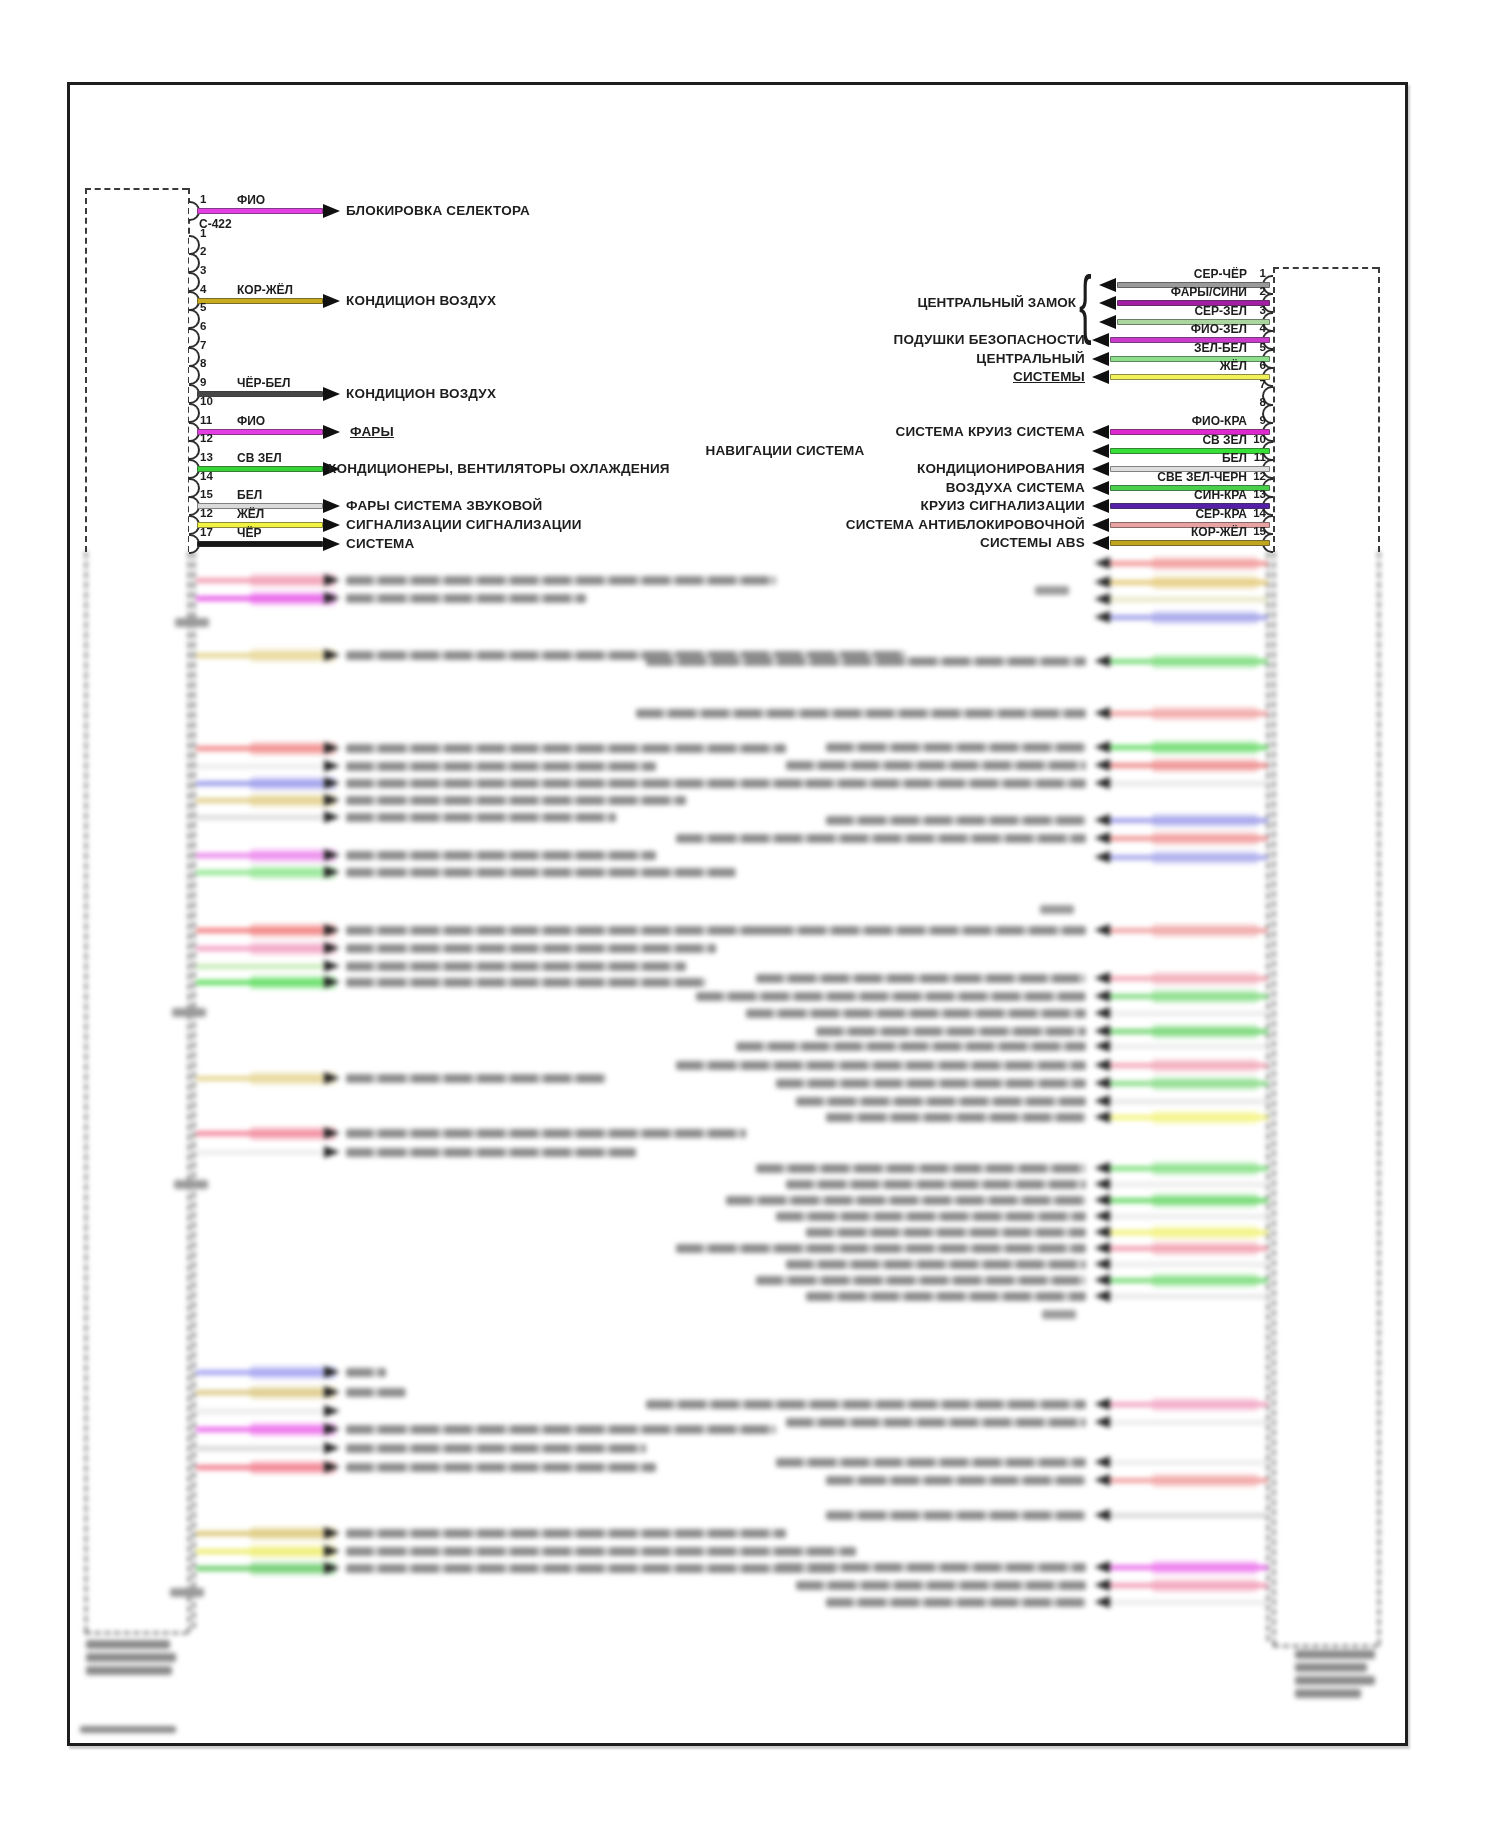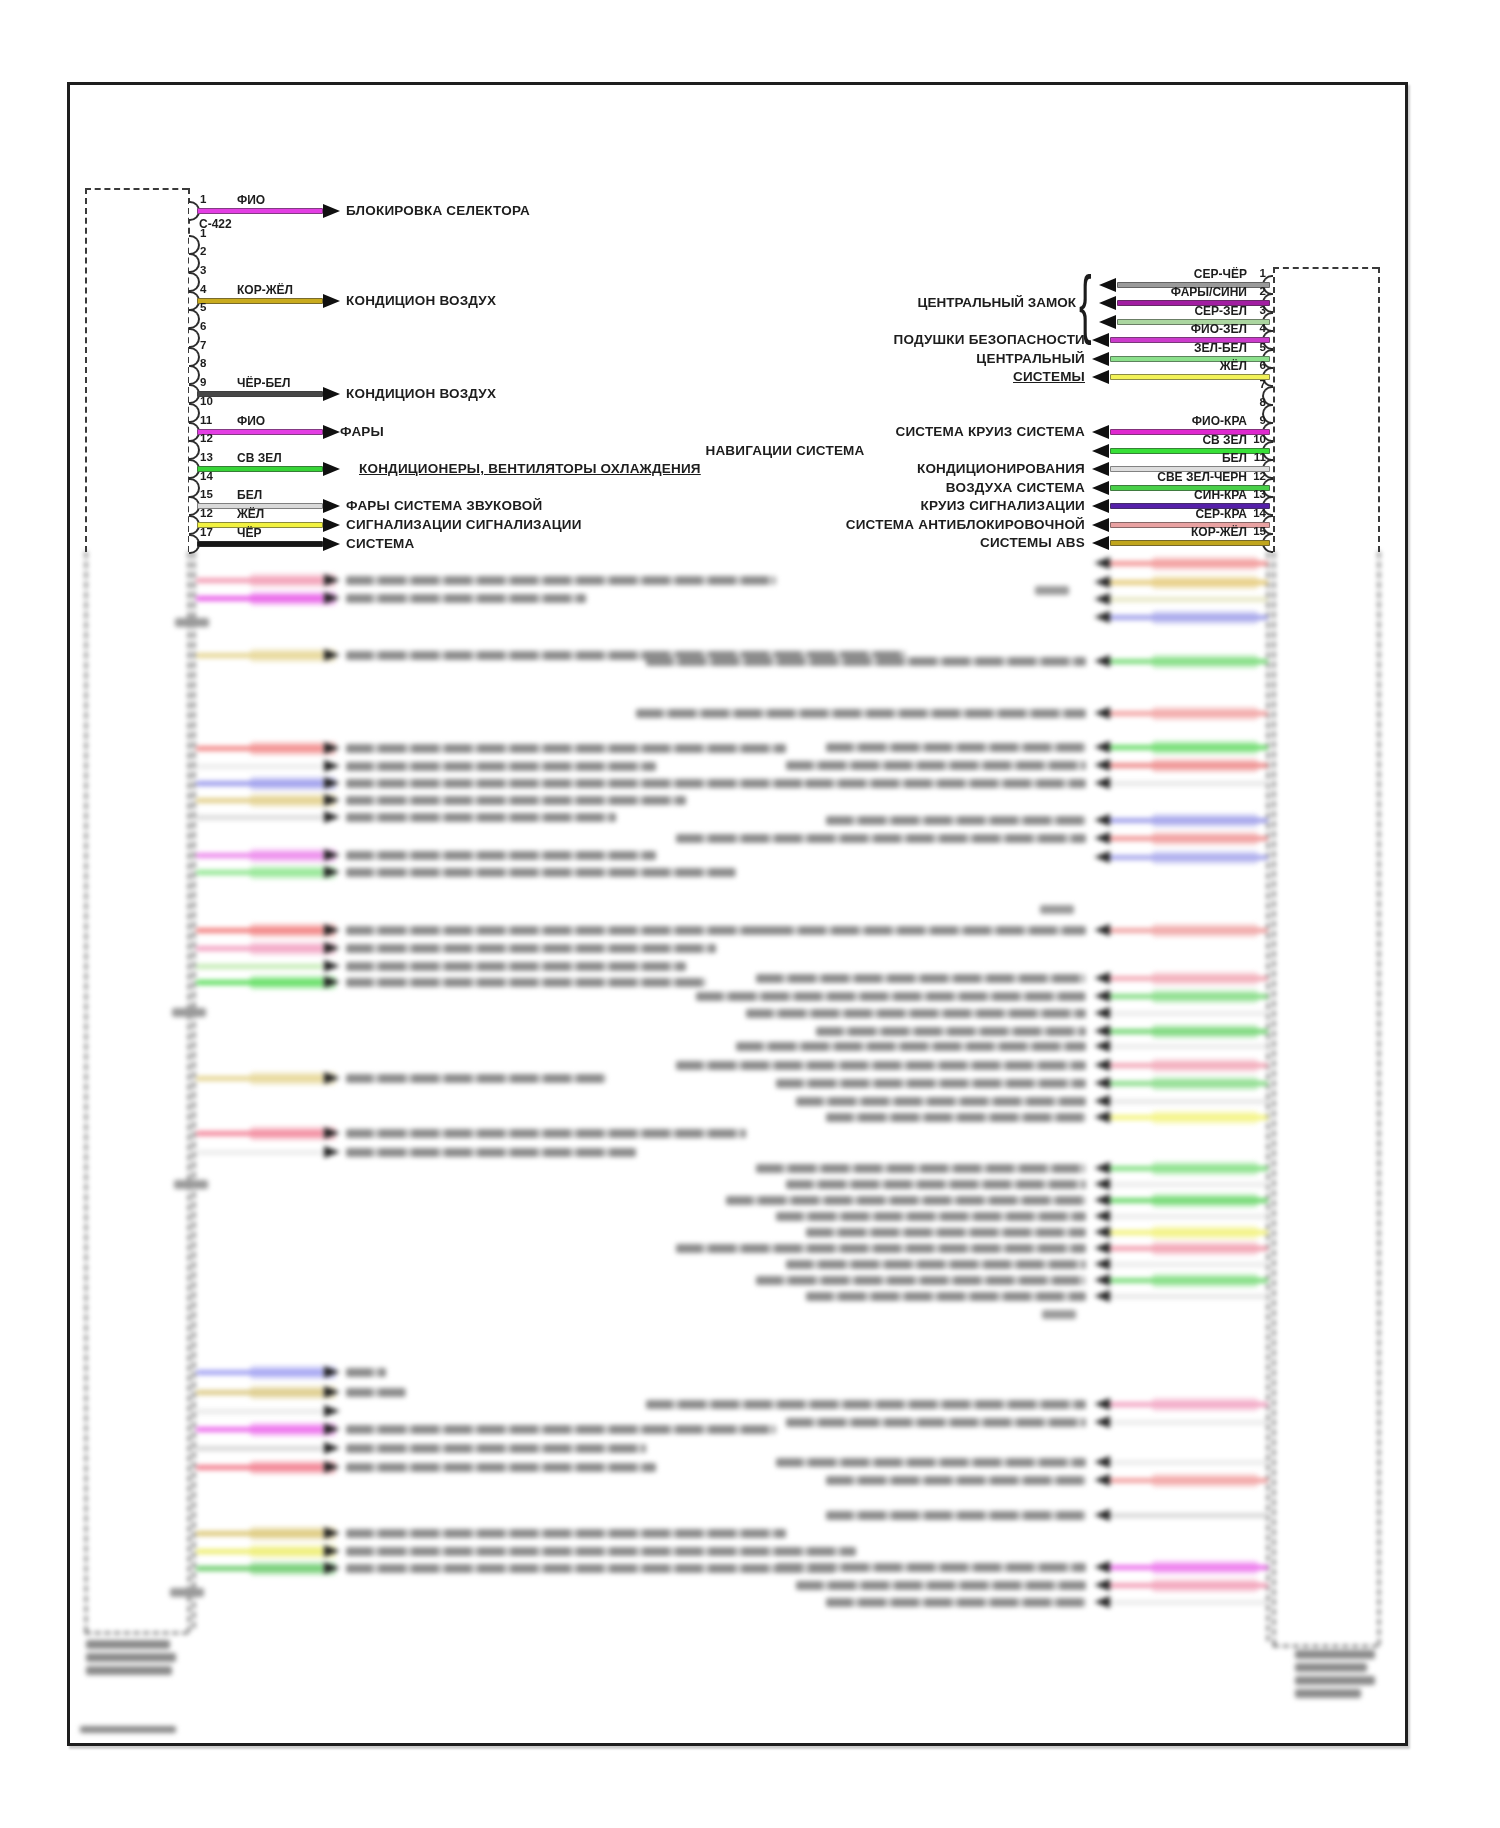--- a/index.html
+++ b/index.html
@@ -342,29 +342,29 @@
       <div class="wire" style="left: 197px; width: 124px; top: 391.1px; background: rgb(71, 71, 71);"></div>
       <div class="ar" style="left: 323px; top: 387.1px;"></div>
       <div class="tgt" style="left: 346px; top: 386.1px;">КОНДИЦИОН ВОЗДУХ</div>
       <div class="stub-l" style="left: 189px; top: 402.8px;"></div>
       <div class="pnum" style="left: 200px; top: 394.8px;">10</div>
       <div class="stub-l" style="left: 189px; top: 421.5px;"></div>
       <div class="pnum" style="left: 200px; top: 413.5px;">11</div>
       <div class="wname" style="left: 237px; top: 413.5px;">ФИО</div>
       <div class="wire" style="left: 197px; width: 124px; top: 428.5px; background: rgb(227, 62, 227);"></div>
       <div class="ar" style="left: 323px; top: 424.5px;"></div>
-      <div class="tgt" style="left: 340px; top: 423.5px;">ФАРЫ</div>
+      <div class="tgt" style="left: 350px; top: 423.5px; text-decoration: underline;">ФАРЫ</div>
       <div class="stub-l" style="left: 189px; top: 440.2px;"></div>
       <div class="pnum" style="left: 200px; top: 432.2px;">12</div>
       <div class="stub-l" style="left: 189px; top: 458.9px;"></div>
       <div class="pnum" style="left: 200px; top: 450.9px;">13</div>
       <div class="wname" style="left: 237px; top: 450.9px;">СВ ЗЕЛ</div>
       <div class="wire" style="left: 197px; width: 124px; top: 465.9px; background: rgb(55, 212, 55);"></div>
       <div class="ar" style="left: 323px; top: 461.9px;"></div>
-      <div class="tgt" style="left: 359px; top: 460.9px; text-decoration: underline;">КОНДИЦИОНЕРЫ, ВЕНТИЛЯТОРЫ ОХЛАЖДЕНИЯ</div>
+      <div class="tgt" style="left: 328px; top: 460.9px;">КОНДИЦИОНЕРЫ, ВЕНТИЛЯТОРЫ ОХЛАЖДЕНИЯ</div>
       <div class="stub-l" style="left: 189px; top: 477.6px;"></div>
       <div class="pnum" style="left: 200px; top: 469.6px;">14</div>
       <div class="stub-l" style="left: 189px; top: 496.3px;"></div>
       <div class="pnum" style="left: 200px; top: 488.3px;">15</div>
       <div class="wname" style="left: 237px; top: 488.3px;">БЕЛ</div>
       <div class="wire" style="left: 197px; width: 124px; top: 503.3px; background: rgb(218, 218, 218);"></div>
       <div class="ar" style="left: 323px; top: 499.3px;"></div>
       <div class="tgt" style="left: 346px; top: 498.3px;">ФАРЫ СИСТЕМА ЗВУКОВОЙ</div>
       <div class="stub-l" style="left: 189px; top: 515px;"></div>
       <div class="pnum" style="left: 200px; top: 507px;">12</div>

